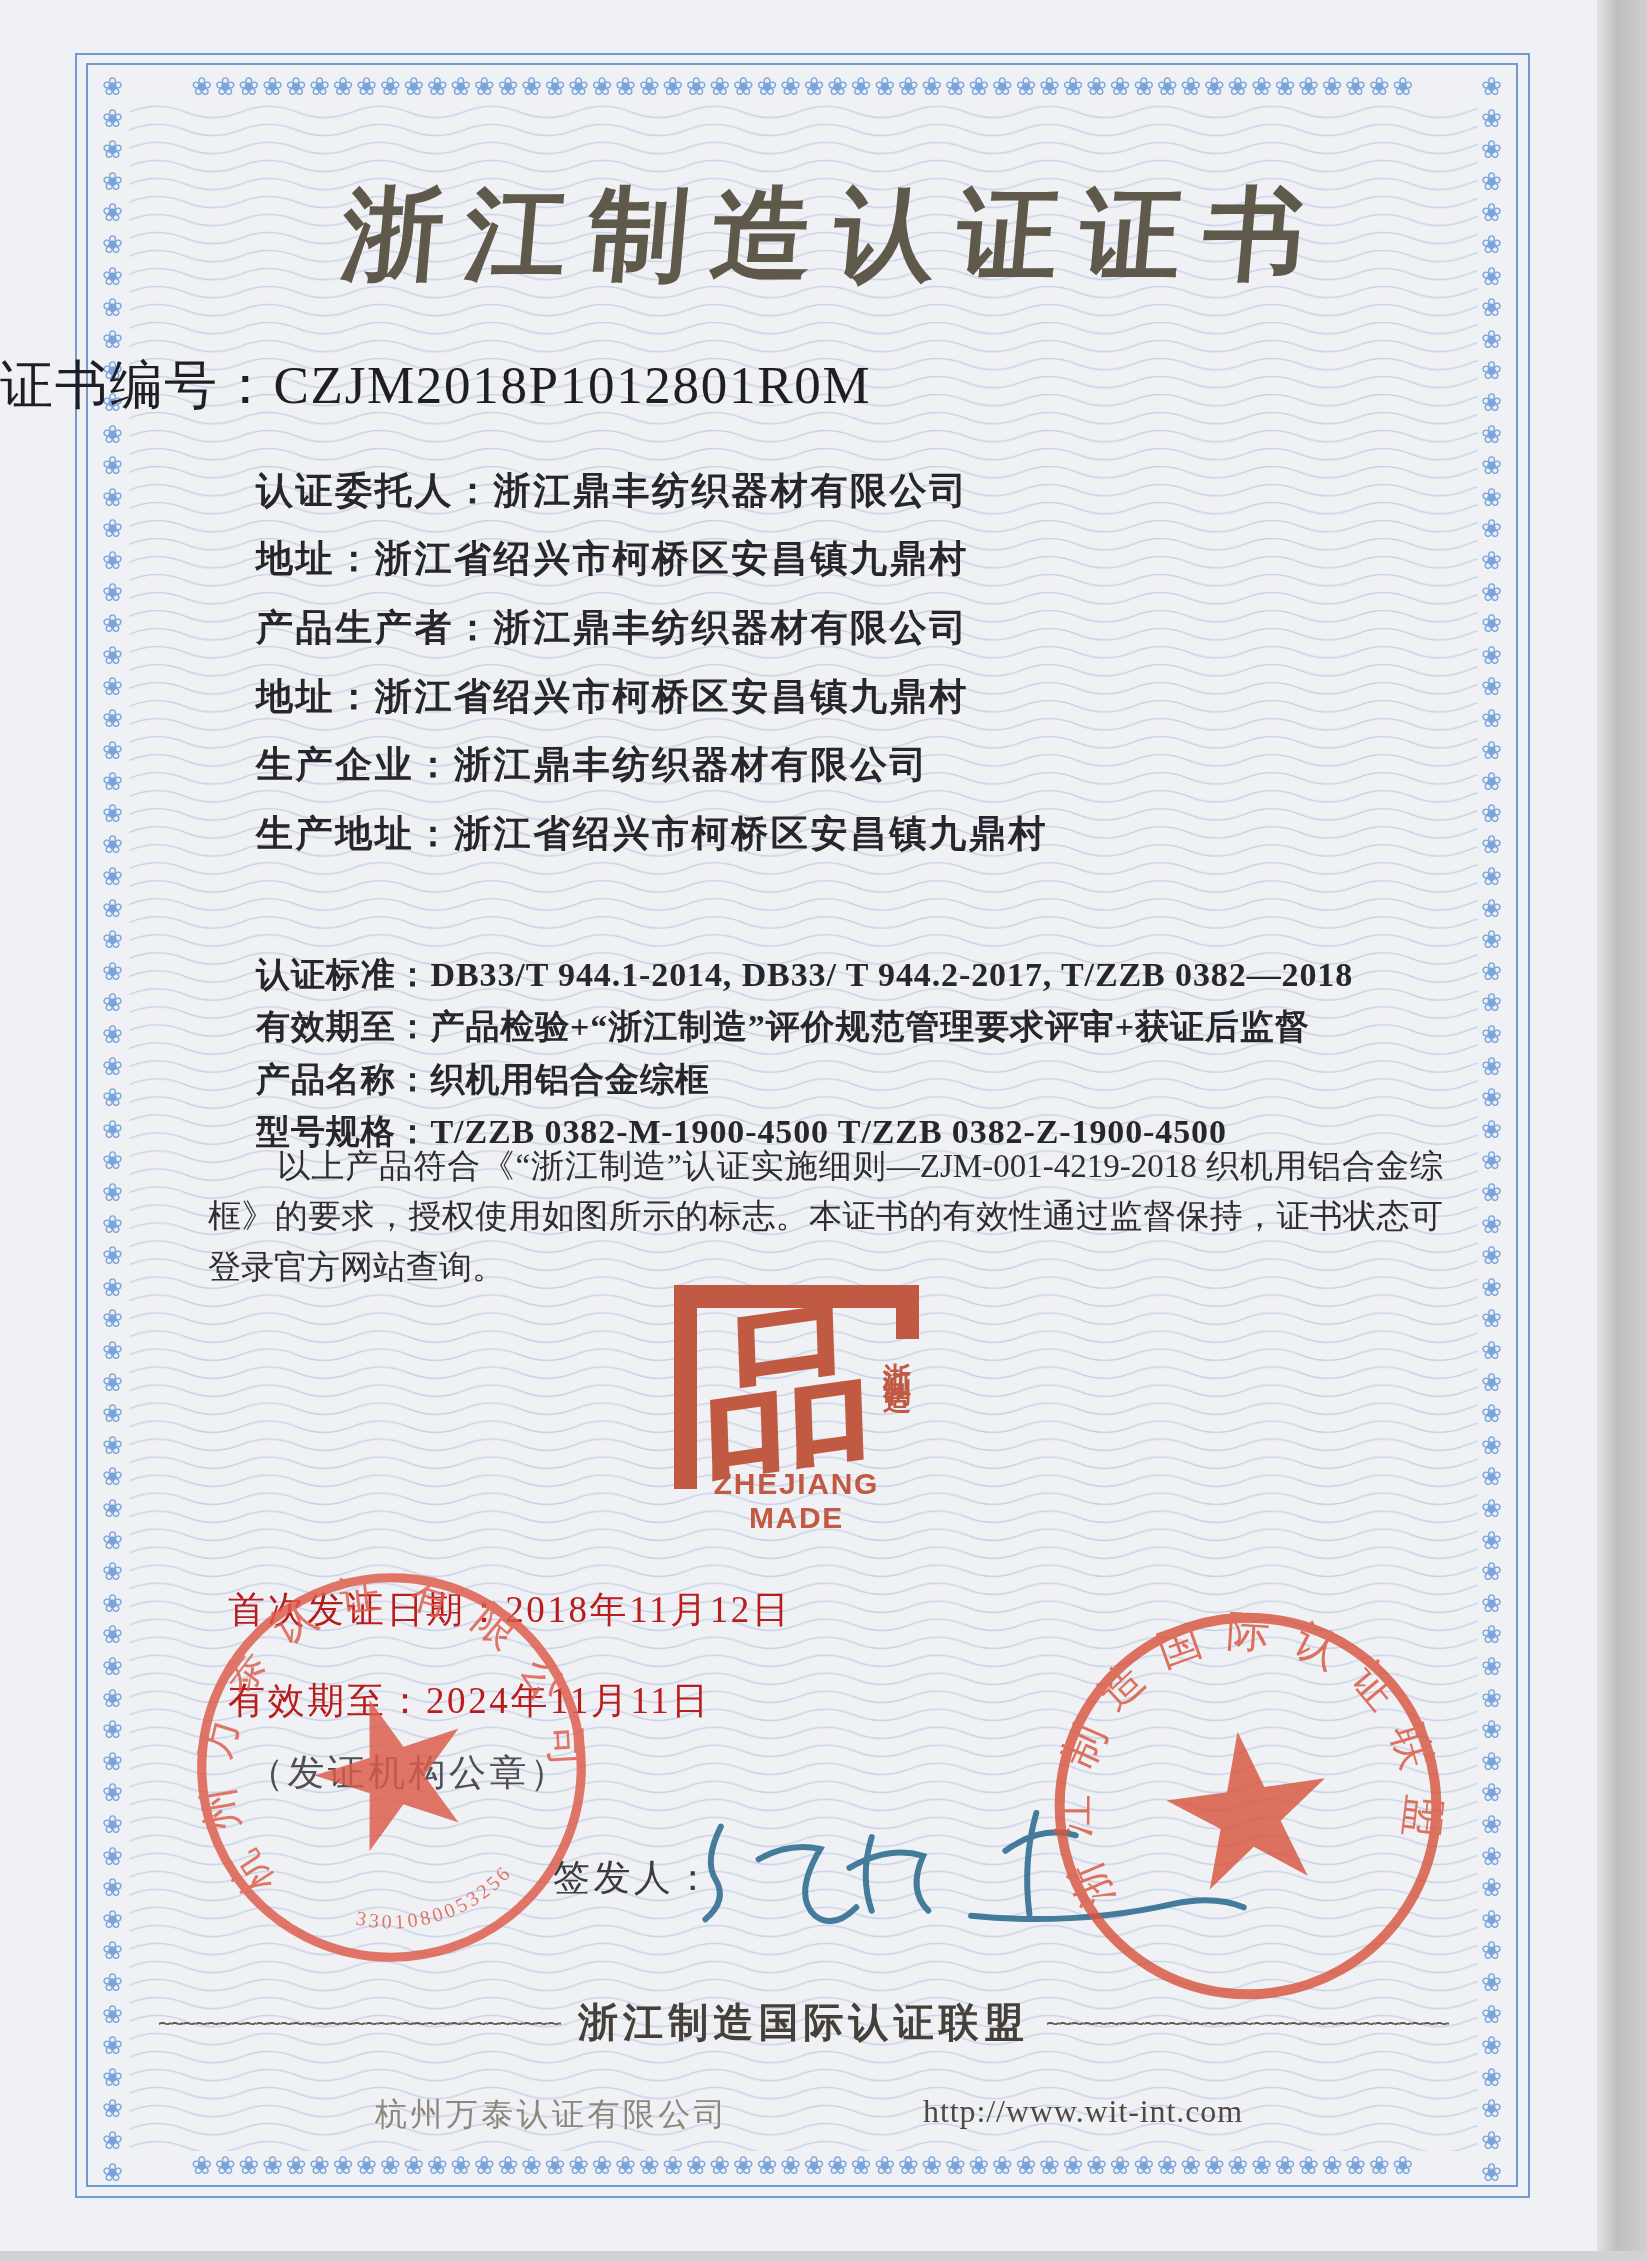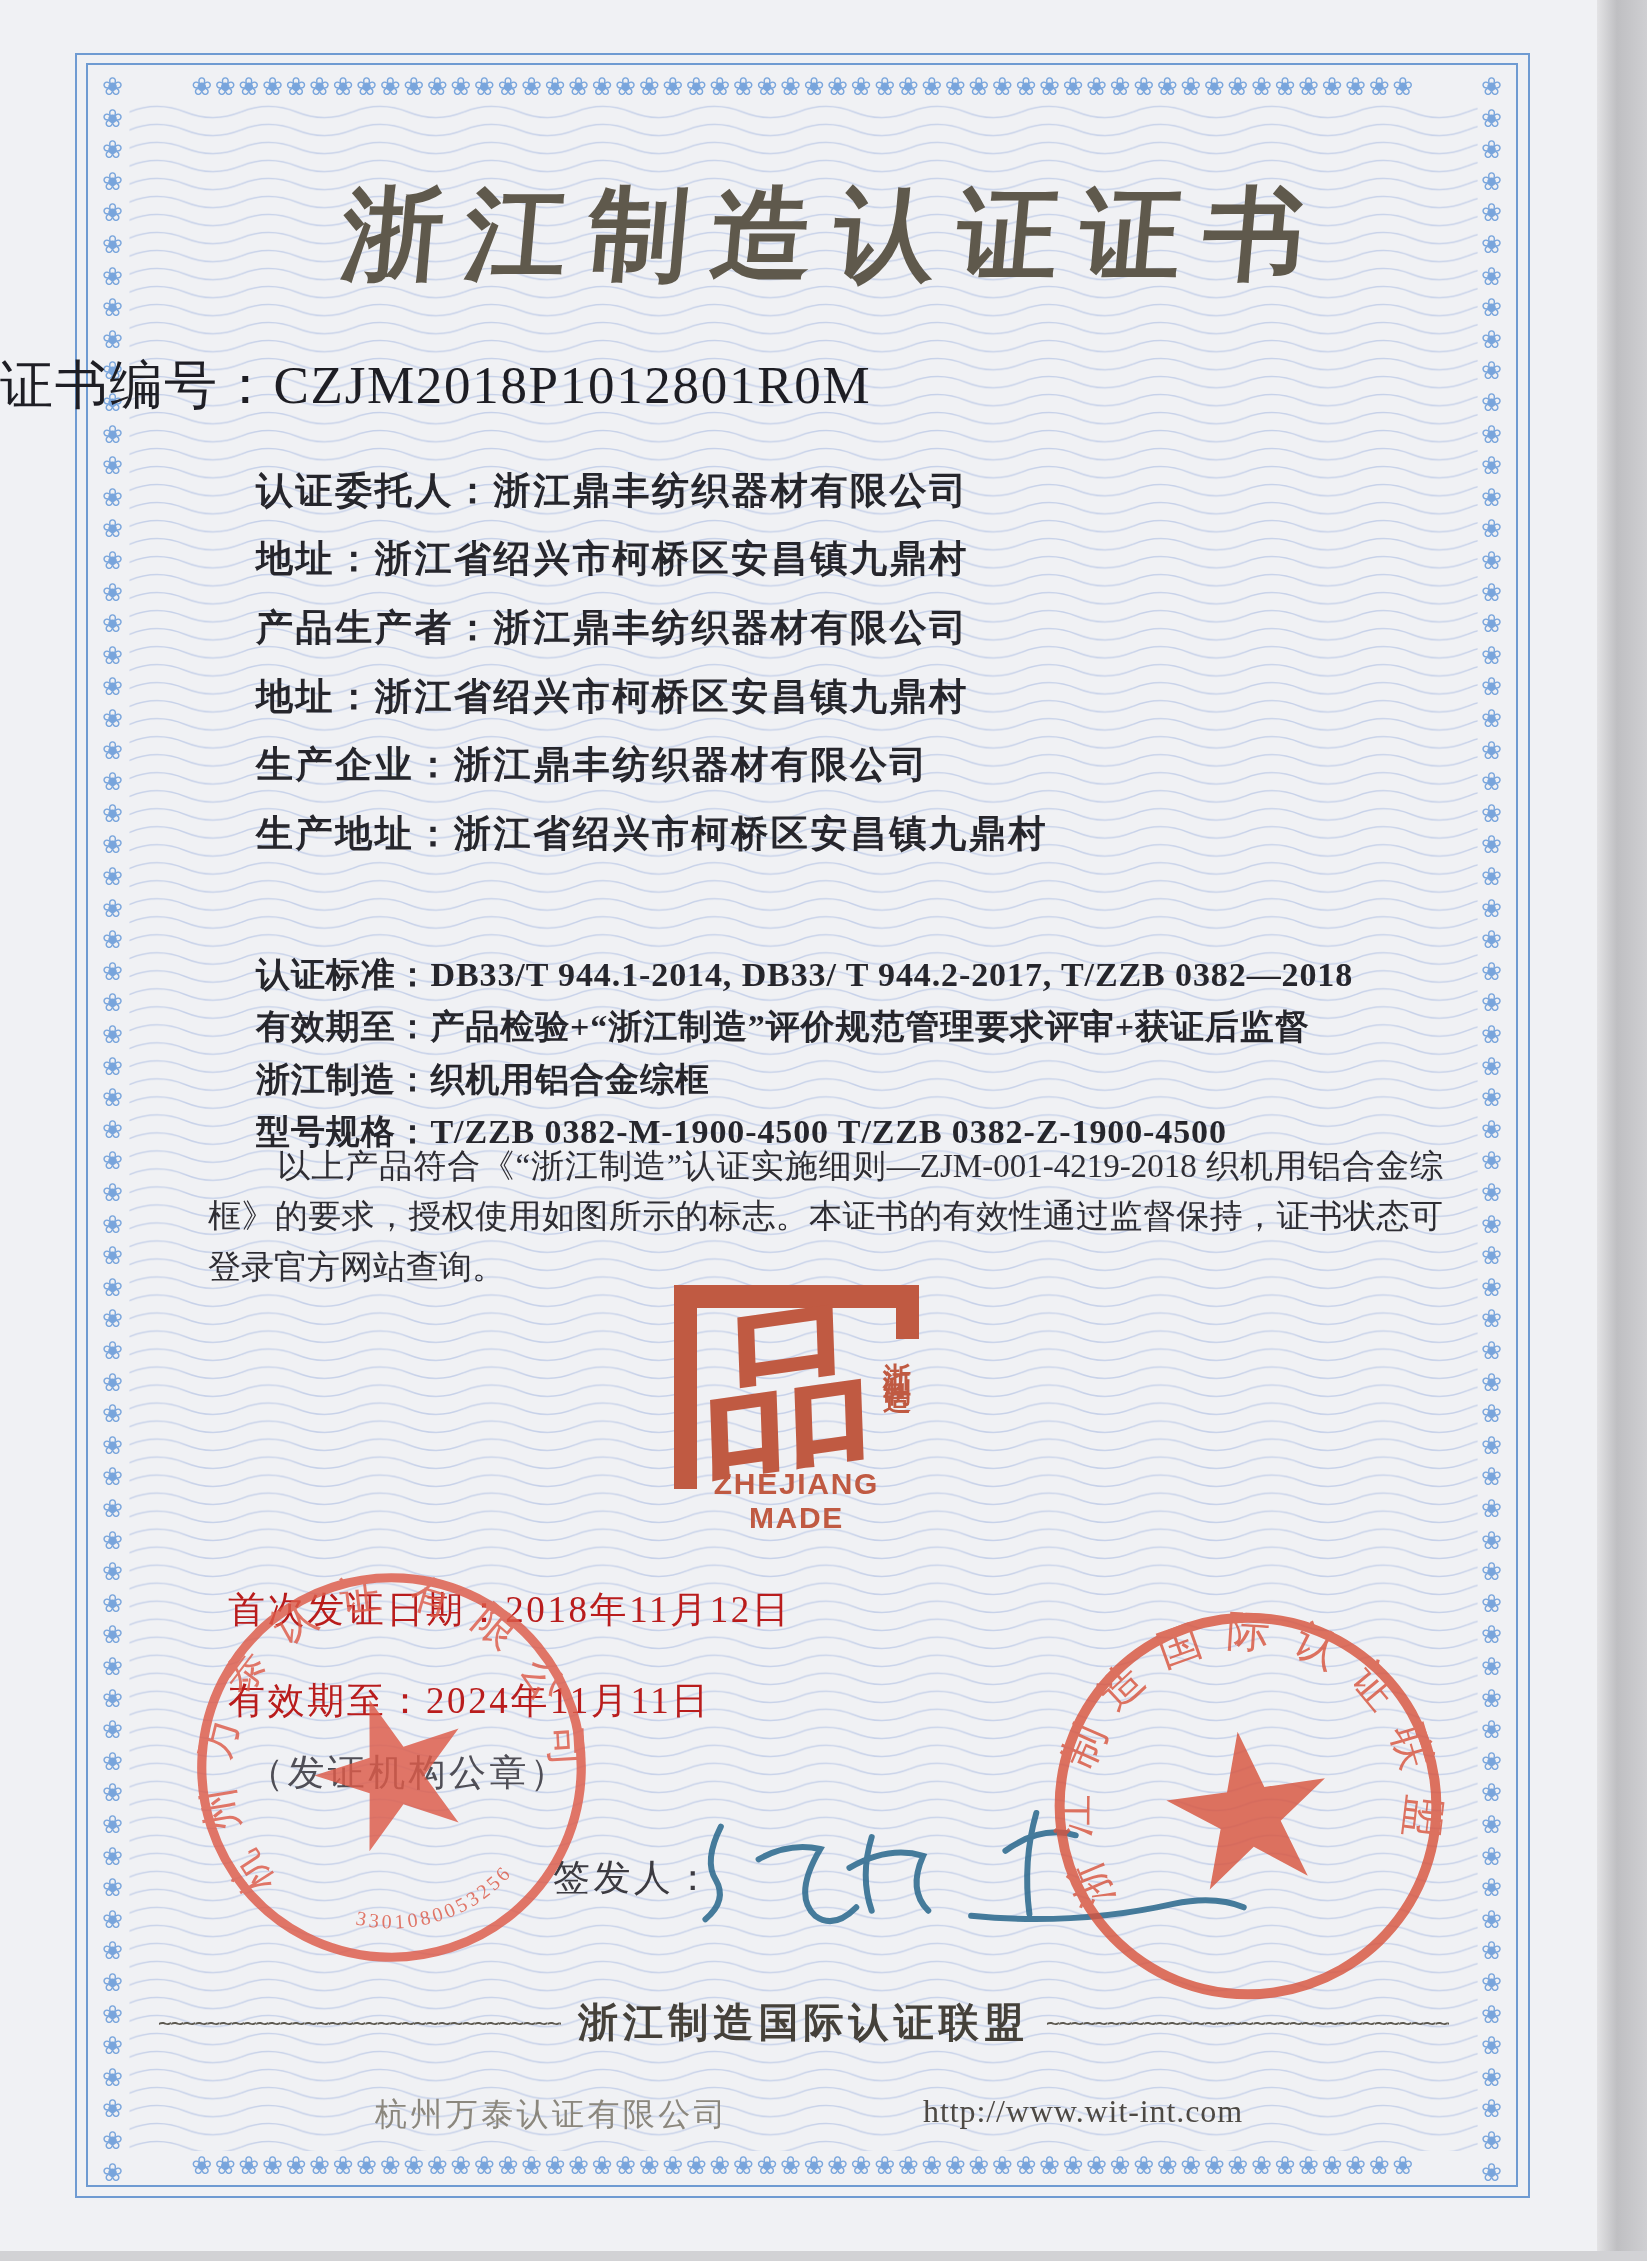--- a/index.html
+++ b/index.html
@@ -88,21 +88,21 @@
 
     <div class="abs fline" style="top:466px"><span>认证委托人：</span><span>浙江鼎丰纺织器材有限公司</span></div>
     <div class="abs fline" style="top:534px"><span>地址：</span><span>浙江省绍兴市柯桥区安昌镇九鼎村</span></div>
     <div class="abs fline" style="top:603px"><span>产品生产者：</span><span>浙江鼎丰纺织器材有限公司</span></div>
     <div class="abs fline" style="top:672px"><span>地址：</span><span>浙江省绍兴市柯桥区安昌镇九鼎村</span></div>
     <div class="abs fline" style="top:740px"><span>生产企业：</span><span>浙江鼎丰纺织器材有限公司</span></div>
     <div class="abs fline" style="top:809px"><span>生产地址：</span><span>浙江省绍兴市柯桥区安昌镇九鼎村</span></div>
 
     <div class="abs dline" style="top:906px"><span>认证标准：</span><span>DB33/T 944.1-2014, DB33/ T 944.2-2017, T/ZZB 0382—2018</span></div>
     <div class="abs dline" style="top:958px"><span>有效期至：</span><span>产品检验+“浙江制造”评价规范管理要求评审+获证后监督</span></div>
-    <div class="abs dline" style="top:1011px"><span>浙江制造：</span><span>织机用铝合金综框</span></div>
+    <div class="abs dline" style="top:1011px"><span>产品名称：</span><span>织机用铝合金综框</span></div>
     <div class="abs dline" style="top:1063px"><span>型号规格：</span><span>T/ZZB 0382-M-1900-4500 T/ZZB 0382-Z-1900-4500</span></div>
 
     <div class="abs statement">以上产品符合《“浙江制造”认证实施细则—ZJM-001-4219-2018 织机用铝合金综框》的要求，授权使用如图所示的标志。本证书的有效性通过监督保持，证书状态可登录官方网站查询。</div>
 
     <div class="abs logo">
       <div class="bar bar-top"></div>
       <div class="bar bar-left"></div>
       <div class="bar bar-corner"></div>
       <div class="mark">品</div>
       <div class="side">浙江制造</div>

